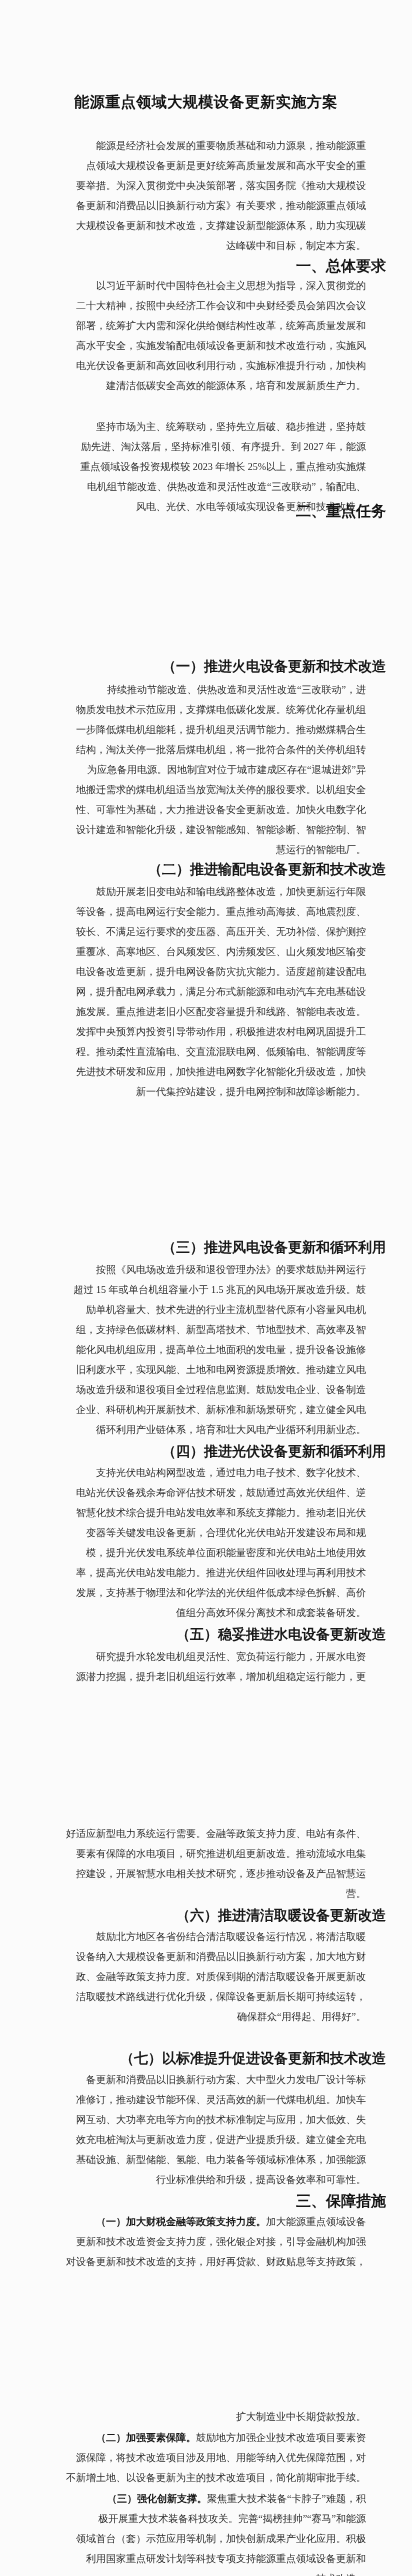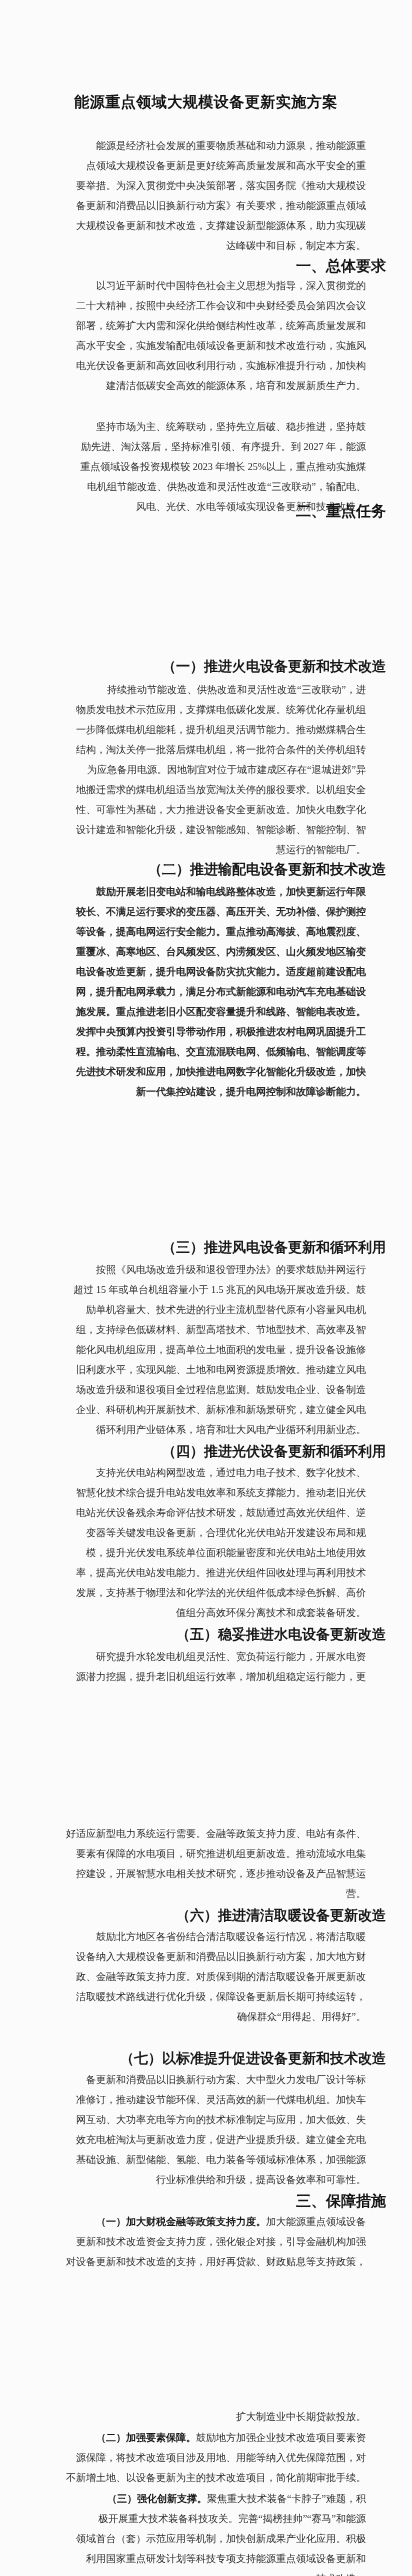--- a/index.html
+++ b/index.html
@@ -76,24 +76,24 @@
         <div class="line">物质发电技术示范应用，支撑煤电低碳化发展。统筹优化存量机组</div>
         <div class="line">一步降低煤电机组能耗，提升机组灵活调节能力。推动燃煤耦合生</div>
         <div class="line">结构，淘汰关停一批落后煤电机组，将一批符合条件的关停机组转</div>
         <div class="line">为应急备用电源。因地制宜对位于城市建成区存在“退城进郊”异</div>
         <div class="line">地搬迁需求的煤电机组适当放宽淘汰关停的服役要求。以机组安全</div>
         <div class="line">性、可靠性为基础，大力推进设备安全更新改造。加快火电数字化</div>
         <div class="line">设计建造和智能化升级，建设智能感知、智能诊断、智能控制、智</div>
         <div class="line">慧运行的智能电厂。</div>
       </div>
       <div class="block sub-heading" style="top: 860px;">（二）推进输配电设备更新和技术改造</div>
-      <div class="block paragraph" style="top: 882px; font-weight: bold;">
+      <div class="block paragraph" style="top: 882px;">
         <div class="line indent">鼓励开展老旧变电站和输电线路整体改造，加快更新运行年限</div>
+        <div class="line">等设备，提高电网运行安全能力。重点推动高海拔、高地震烈度、</div>
         <div class="line">较长、不满足运行要求的变压器、高压开关、无功补偿、保护测控</div>
-        <div class="line">等设备，提高电网运行安全能力。重点推动高海拔、高地震烈度、</div>
         <div class="line">重覆冰、高寒地区、台风频发区、内涝频发区、山火频发地区输变</div>
         <div class="line">电设备改造更新，提升电网设备防灾抗灾能力。适度超前建设配电</div>
         <div class="line">网，提升配电网承载力，满足分布式新能源和电动汽车充电基础设</div>
         <div class="line">施发展。重点推进老旧小区配变容量提升和线路、智能电表改造。</div>
         <div class="line">发挥中央预算内投资引导带动作用，积极推进农村电网巩固提升工</div>
         <div class="line">程。推动柔性直流输电、交直流混联电网、低频输电、智能调度等</div>
         <div class="line">先进技术研发和应用，加快推进电网数字化智能化升级改造，加快</div>
         <div class="line">新一代集控站建设，提升电网控制和故障诊断能力。</div>
       </div>
       <div class="block sub-heading" style="top: 1238px;">（三）推进风电设备更新和循环利用</div>
@@ -104,22 +104,22 @@
         <div class="line">组，支持绿色低碳材料、新型高塔技术、节地型技术、高效率及智</div>
         <div class="line">能化风电机组应用，提高单位土地面积的发电量，提升设备设施修</div>
         <div class="line">旧利废水平，实现风能、土地和电网资源提质增效。推动建立风电</div>
         <div class="line">场改造升级和退役项目全过程信息监测。鼓励发电企业、设备制造</div>
         <div class="line">企业、科研机构开展新技术、新标准和新场景研究，建立健全风电</div>
         <div class="line">循环利用产业链体系，培育和壮大风电产业循环利用新业态。</div>
       </div>
       <div class="block sub-heading" style="top: 1442px;">（四）推进光伏设备更新和循环利用</div>
       <div class="block paragraph" style="top: 1463px;">
         <div class="line indent">支持光伏电站构网型改造，通过电力电子技术、数字化技术、</div>
+        <div class="line">电站光伏设备残余寿命评估技术研发，鼓励通过高效光伏组件、逆</div>
         <div class="line">智慧化技术综合提升电站发电效率和系统支撑能力。推动老旧光伏</div>
-        <div class="line">电站光伏设备残余寿命评估技术研发，鼓励通过高效光伏组件、逆</div>
         <div class="line">变器等关键发电设备更新，合理优化光伏电站开发建设布局和规</div>
         <div class="line">模，提升光伏发电系统单位面积能量密度和光伏电站土地使用效</div>
         <div class="line">率，提高光伏电站发电能力。推进光伏组件回收处理与再利用技术</div>
         <div class="line">发展，支持基于物理法和化学法的光伏组件低成本绿色拆解、高价</div>
         <div class="line">值组分高效环保分离技术和成套装备研发。</div>
       </div>
       <div class="block sub-heading" style="top: 1625px;">（五）稳妥推进水电设备更新改造</div>
       <div class="block paragraph" style="top: 1647px;">
         <div class="line indent">研究提升水轮发电机组灵活性、宽负荷运行能力，开展水电资</div>
         <div class="line">源潜力挖掘，提升老旧机组运行效率，增加机组稳定运行能力，更</div>

